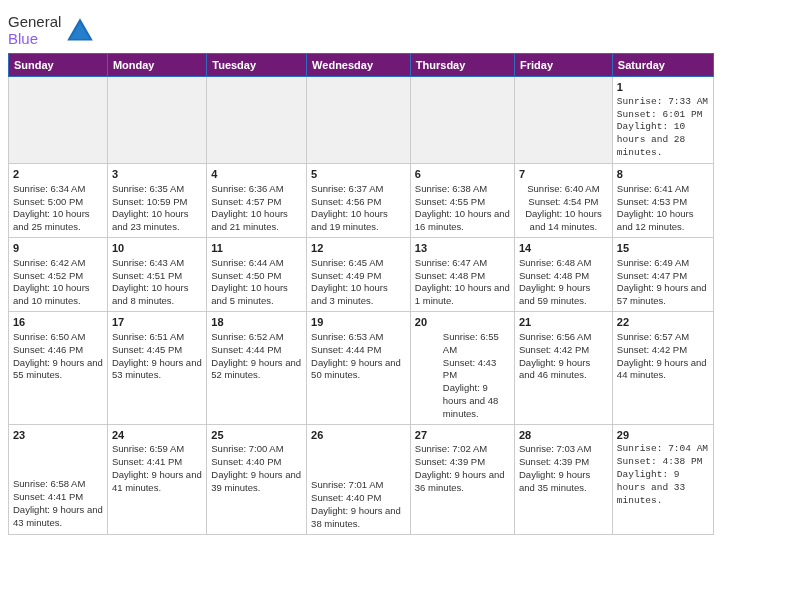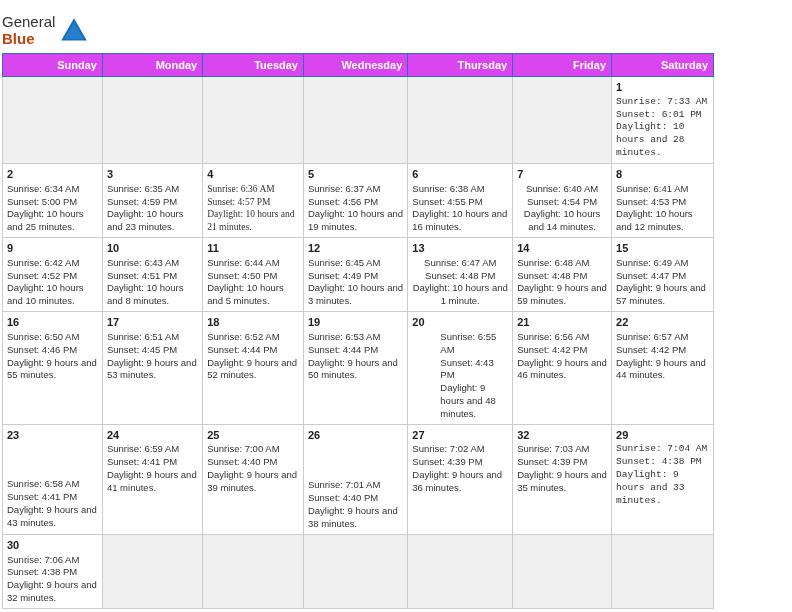--- a/index.html
+++ b/index.html
@@ -7,21 +7,21 @@
       font-family: Arial, sans-serif;
       background: #fff;
       width: 792px;
       height: 612px;
       overflow: hidden;
     }
     .page {
       width: 728px;
       height: 612px;
       background: #fff;
-      padding: 10px 14px 10px 2px;
+      padding: 10px 14px 10px 8px;
     }
     .header {
       display: flex;
       justify-content: space-between;
       align-items: flex-start;
       margin-bottom: 6px;
     }
     .logo {
       display: flex;
       align-items: center;
@@ -45,23 +45,23 @@
       font-size: 13px;
       color: #444;
     }
     .calendar {
       width: 100%;
       border-collapse: collapse;
       border: 1px solid #ccc;
       font-size: 10px;
     }
     .calendar th {
-      background: #d946ef;
+      background: #701a75;
       color: #fff;
-      text-align: right;
+      text-align: left;
       padding: 5px 5px;
       font-size: 11px;
       font-weight: bold;
       border: 1px solid #2b6cbf;
     }
     .calendar td {
       border: 1px solid #ccc;
       vertical-align: top;
       padding: 3px 4px;
       width: 113px;
@@ -92,21 +92,21 @@
 </head>
 <body>
 
 <div class="page">
   <div class="header">
     <div class="logo">
       <div style="line-height:1.1">
         <div style="font-size:15px;color:#333;">
           <span style="color:#333;font-weight:normal;">General</span>
         </div>
-        <div style="font-size:15px;color:#c2410c;font-weight:bold;">Blue</div>
+        <div style="font-size:15px;color:#8b5cf6;font-weight:normal;">Blue</div>
       </div>
       <svg class="logo-icon" viewBox="0 0 40 40" xmlns="http://www.w3.org/2000/svg">
         <polygon points="20,4 36,32 4,32" fill="#1a6fba"></polygon>
         <polygon points="20,10 32,30 8,30" fill="#2e8fe0" opacity="0.5"></polygon>
       </svg>
     </div>
     <div class="title-block">
       <div class="month-title"></div>
       <div class="subtitle"></div>
     </div>
@@ -144,26 +144,26 @@
         <tr>
           <td>
             <span class="day-num">2</span>
             <div class="day-info" style="white-space: pre-line;">Sunrise: 6:34 AM
 Sunset: 5:00 PM
 Daylight: 10 hours and 25 minutes.</div>
           </td>
           <td>
             <span class="day-num">3</span>
             <div class="day-info" style="white-space: pre-line;">Sunrise: 6:35 AM
-Sunset: 4:59 PM
+Sunset: 10:59 PM
 Daylight: 10 hours and 23 minutes.</div>
           </td>
           <td>
             <span class="day-num">4</span>
-            <div class="day-info" style="white-space: pre-line; font-family: Liberation Serif, serif;">Sunrise: 6:36 AM
+            <div class="day-info" style="white-space: pre-line;">Sunrise: 6:36 AM
 Sunset: 4:57 PM
 Daylight: 10 hours and 21 minutes.</div>
           </td>
           <td>
             <span class="day-num">5</span>
             <div class="day-info" style="white-space: pre-line;">Sunrise: 6:37 AM
 Sunset: 4:56 PM
 Daylight: 10 hours and 19 minutes.</div>
           </td>
           <td>
@@ -205,21 +205,21 @@
 Daylight: 10 hours and 5 minutes.</div>
           </td>
           <td>
             <span class="day-num">12</span>
             <div class="day-info" style="white-space: pre-line;">Sunrise: 6:45 AM
 Sunset: 4:49 PM
 Daylight: 10 hours and 3 minutes.</div>
           </td>
           <td>
             <span class="day-num">13</span>
-            <div class="day-info" style="white-space: pre-line; text-align: center;">Sunrise: 6:47 AM
+            <div class="day-info" style="white-space: pre-line;">Sunrise: 6:47 AM
 Sunset: 4:48 PM
 Daylight: 10 hours and 1 minute.</div>
           </td>
           <td>
             <span class="day-num">14</span>
             <div class="day-info" style="white-space: pre-line;">Sunrise: 6:48 AM
 Sunset: 4:48 PM
 Daylight: 9 hours and 59 minutes.</div>
           </td>
           <td>
@@ -298,41 +298,27 @@
 Sunset: 4:40 PM
 Daylight: 9 hours and 38 minutes.</div>
           </td>
           <td>
             <span class="day-num">27</span>
             <div class="day-info" style="white-space: pre-line;">Sunrise: 7:02 AM
 Sunset: 4:39 PM
 Daylight: 9 hours and 36 minutes.</div>
           </td>
           <td>
-            <span class="day-num">32</span>
+            <span class="day-num">28</span>
             <div class="day-info" style="white-space: pre-line;">Sunrise: 7:03 AM
 Sunset: 4:39 PM
 Daylight: 9 hours and 35 minutes.</div>
           </td>
           <td>
             <span class="day-num">29</span>
             <div class="day-info" style="white-space: pre-line; font-family: Liberation Mono, monospace;">Sunrise: 7:04 AM
 Sunset: 4:38 PM
 Daylight: 9 hours and 33 minutes.</div>
           </td>
         </tr>
-        <tr class="last-row">
-          <td>
-            <span class="day-num">30</span>
-            <div class="day-info" style="white-space: pre-line;">Sunrise: 7:06 AM
-Sunset: 4:38 PM
-Daylight: 9 hours and 32 minutes.</div>
-          </td>
-          <td class="empty"></td>
-          <td class="empty"></td>
-          <td class="empty"></td>
-          <td class="empty"></td>
-          <td class="empty"></td>
-          <td class="empty"></td>
-        </tr>
       </tbody>
   </table>
 </div>
 
 </body></html>

